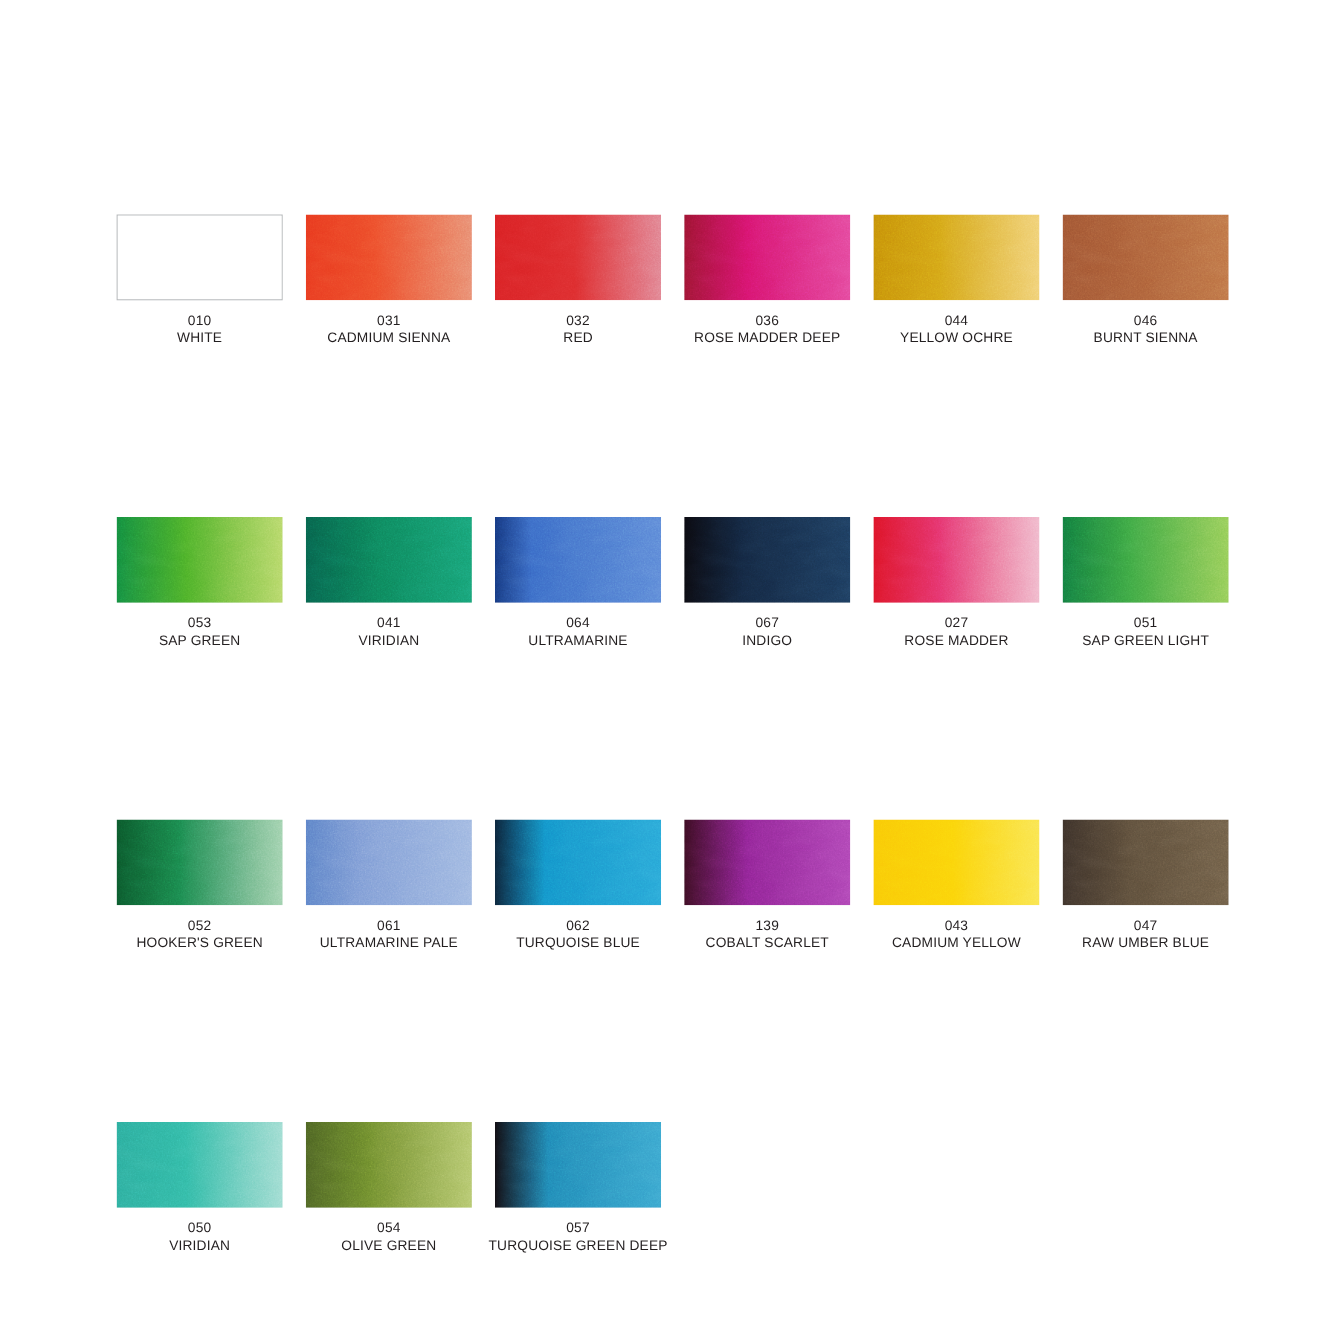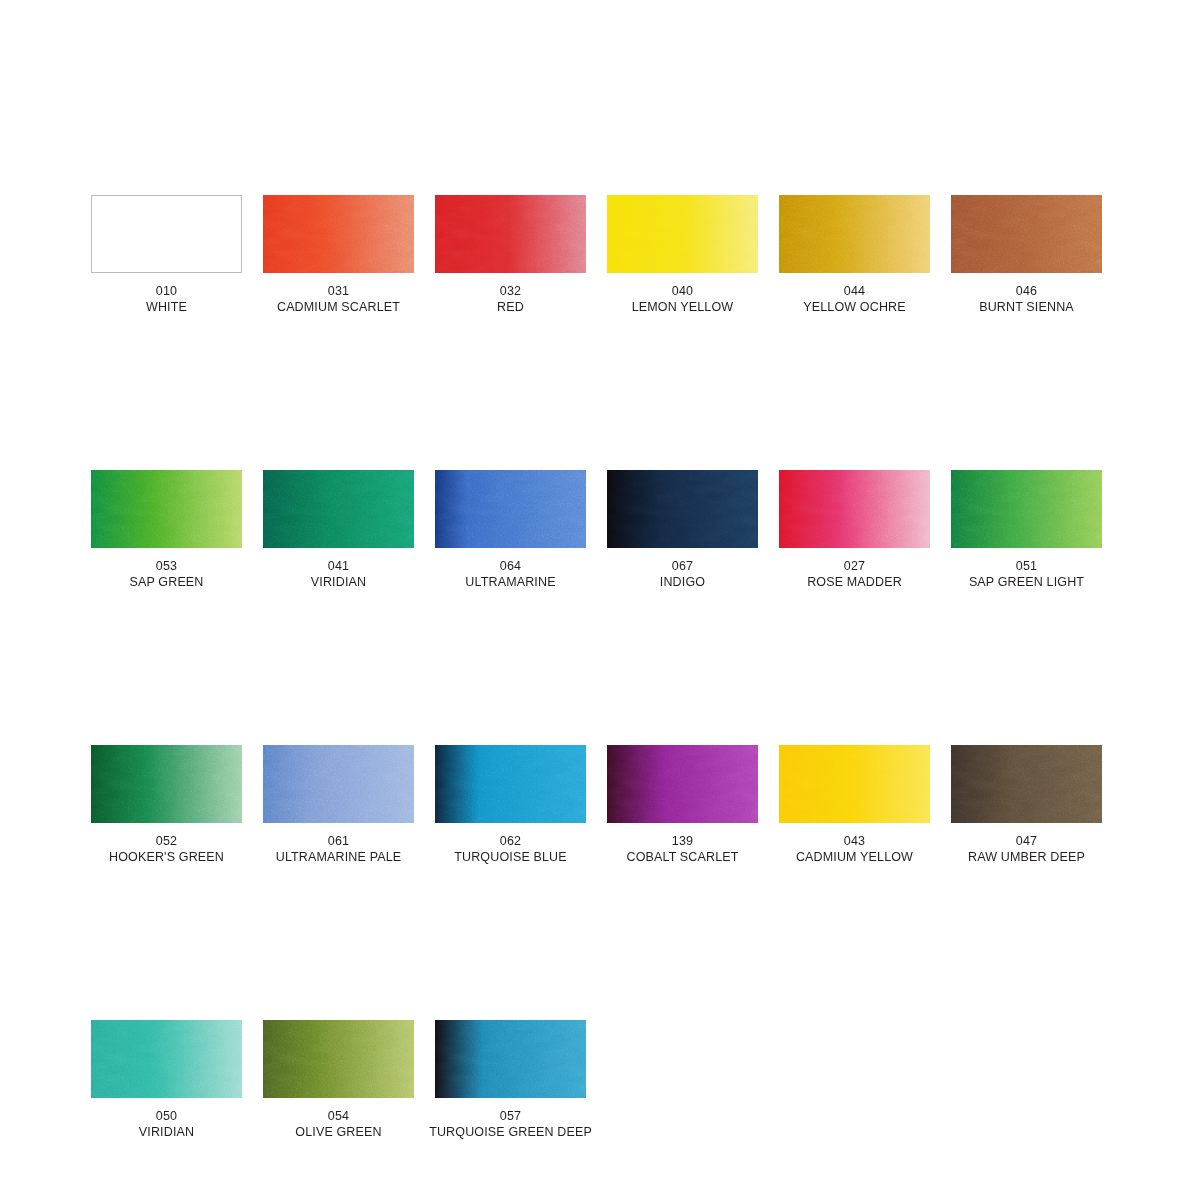--- a/index.html
+++ b/index.html
@@ -10,21 +10,21 @@
   }
   body {
     width: 1200px;
     height: 1200px;
     font-family: "Liberation Sans", sans-serif;
     overflow: hidden;
     position: relative;
   }
   #swatch-grid {
     position: absolute;
-    left: 91px;
+    left: 106px;
     top: 195px;
     width: 1014px;
     display: grid;
     grid-template-columns: repeat(6, 151px);
     column-gap: 21px;
     row-gap: 155px;
   }
   .swatch-cell {
     width: 151px;
     display: flex;
@@ -93,51 +93,51 @@
         <div class="wash" style="background: linear-gradient(90deg, rgb(232, 55, 29) 0%, rgb(236, 74, 40) 42%, rgb(232, 138, 110) 100%);"></div>
         <div class="mottle"><svg width="151" height="78" preserveAspectRatio="none">
             <rect width="151" height="78" filter="url(#washMottle)"></rect>
           </svg></div>
         <div class="grain"><svg width="151" height="78" preserveAspectRatio="none">
             <rect width="151" height="78" filter="url(#paperGrain)"></rect>
           </svg></div>
       </div>
       <div class="swatch-label">
         <span class="swatch-code">031</span>
-        <span class="swatch-name">CADMIUM SCARLET</span>
+        <span class="swatch-name">CADMIUM SIENNA</span>
       </div>
     </div>
     <div class="swatch-cell">
       <div class="swatch-chip">
         <div class="wash" style="background: linear-gradient(90deg, rgb(216, 31, 34) 0%, rgb(220, 42, 44) 48%, rgb(224, 128, 142) 100%);"></div>
         <div class="mottle"><svg width="151" height="78" preserveAspectRatio="none">
             <rect width="151" height="78" filter="url(#washMottle)"></rect>
           </svg></div>
         <div class="grain"><svg width="151" height="78" preserveAspectRatio="none">
             <rect width="151" height="78" filter="url(#paperGrain)"></rect>
           </svg></div>
       </div>
       <div class="swatch-label">
         <span class="swatch-code">032</span>
         <span class="swatch-name">RED</span>
       </div>
     </div>
     <div class="swatch-cell">
       <div class="swatch-chip">
-        <div class="wash" style="background: linear-gradient(90deg, rgb(247, 224, 7) 0%, rgb(246, 225, 22) 52%, rgb(246, 236, 116) 100%);"></div>
-        <div class="mottle"><svg width="151" height="78" preserveAspectRatio="none">
-            <rect width="151" height="78" filter="url(#washMottle)"></rect>
-          </svg></div>
-        <div class="grain"><svg width="151" height="78" preserveAspectRatio="none">
-            <rect width="151" height="78" filter="url(#paperGrain)"></rect>
-          </svg></div>
-      </div>
-      <div class="swatch-label">
-        <span class="swatch-code">040</span>
-        <span class="swatch-name">LEMON YELLOW</span>
+        <div class="wash" style="background: linear-gradient(90deg, rgb(156, 18, 48) 0%, rgb(214, 18, 107) 38%, rgb(227, 69, 154) 100%);"></div>
+        <div class="mottle"><svg width="151" height="78" preserveAspectRatio="none">
+            <rect width="151" height="78" filter="url(#washMottle)"></rect>
+          </svg></div>
+        <div class="grain"><svg width="151" height="78" preserveAspectRatio="none">
+            <rect width="151" height="78" filter="url(#paperGrain)"></rect>
+          </svg></div>
+      </div>
+      <div class="swatch-label">
+        <span class="swatch-code">036</span>
+        <span class="swatch-name">ROSE MADDER DEEP</span>
       </div>
     </div>
     <div class="swatch-cell">
       <div class="swatch-chip">
         <div class="wash" style="background: linear-gradient(90deg, rgb(197, 142, 8) 0%, rgb(211, 163, 21) 40%, rgb(240, 207, 114) 100%);"></div>
         <div class="mottle"><svg width="151" height="78" preserveAspectRatio="none">
             <rect width="151" height="78" filter="url(#washMottle)"></rect>
           </svg></div>
         <div class="grain"><svg width="151" height="78" preserveAspectRatio="none">
             <rect width="151" height="78" filter="url(#paperGrain)"></rect>
@@ -333,21 +333,21 @@
         <div class="wash" style="background: linear-gradient(90deg, rgb(59, 48, 40) 0%, rgb(90, 75, 56) 40%, rgb(109, 92, 69) 100%);"></div>
         <div class="mottle"><svg width="151" height="78" preserveAspectRatio="none">
             <rect width="151" height="78" filter="url(#washMottle)"></rect>
           </svg></div>
         <div class="grain"><svg width="151" height="78" preserveAspectRatio="none">
             <rect width="151" height="78" filter="url(#paperGrain)"></rect>
           </svg></div>
       </div>
       <div class="swatch-label">
         <span class="swatch-code">047</span>
-        <span class="swatch-name">RAW UMBER DEEP</span>
+        <span class="swatch-name">RAW UMBER BLUE</span>
       </div>
     </div>
     <div class="swatch-cell">
       <div class="swatch-chip">
         <div class="wash" style="background: linear-gradient(90deg, rgb(42, 171, 155) 0%, rgb(48, 184, 164) 42%, rgb(156, 219, 208) 100%);"></div>
         <div class="mottle"><svg width="151" height="78" preserveAspectRatio="none">
             <rect width="151" height="78" filter="url(#washMottle)"></rect>
           </svg></div>
         <div class="grain"><svg width="151" height="78" preserveAspectRatio="none">
             <rect width="151" height="78" filter="url(#paperGrain)"></rect>

